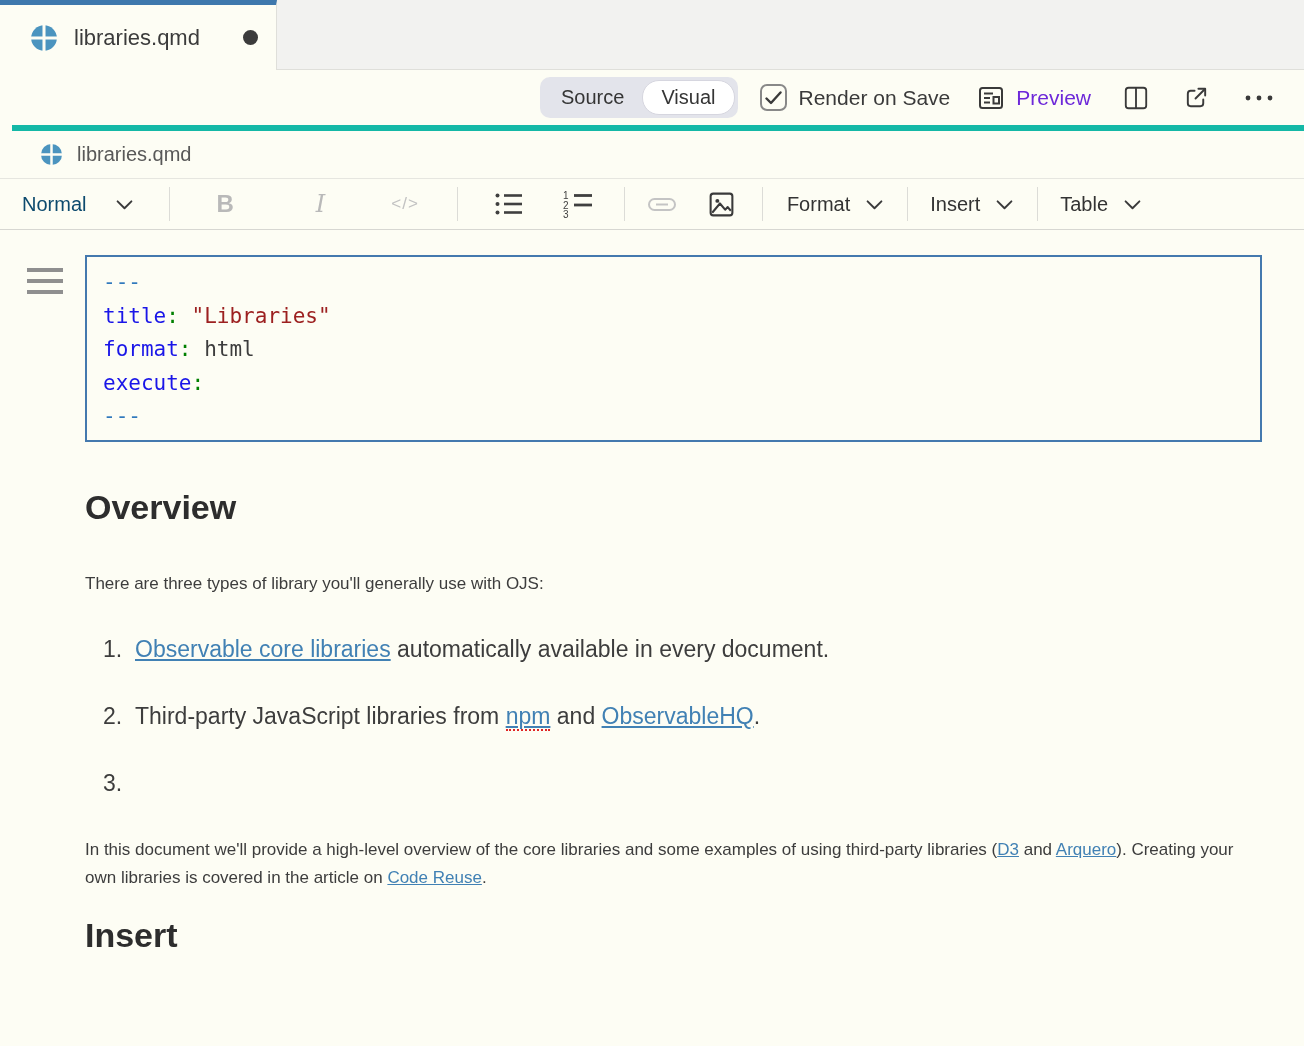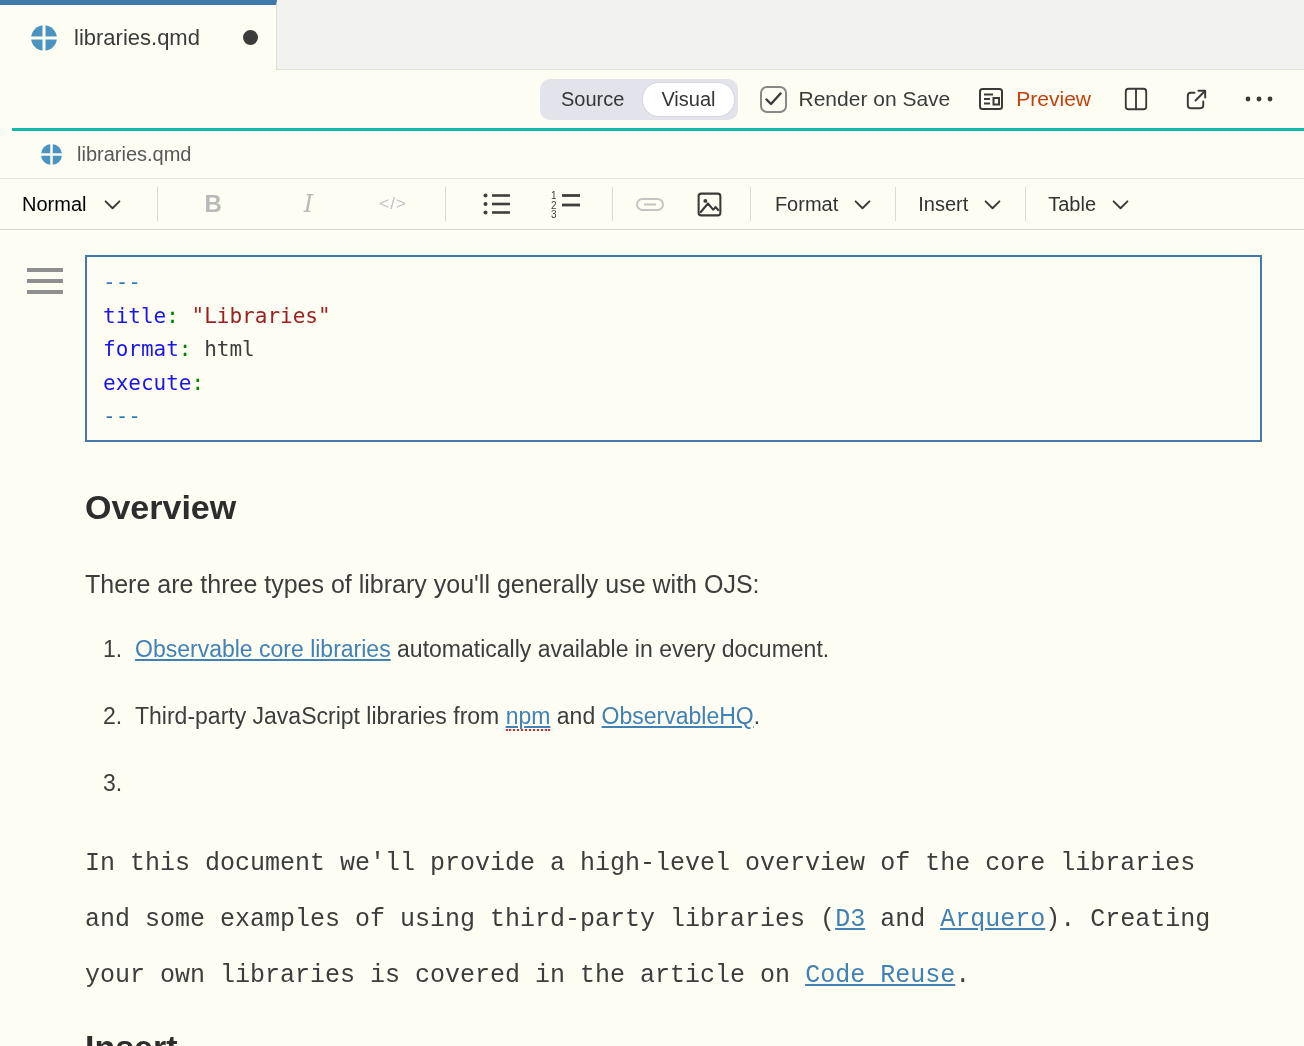--- a/index.html
+++ b/index.html
@@ -9,66 +9,66 @@
   
   .tabbar { display:flex; height:70px; }
   .tab { width:277px; background:#fdfdf4; border-top:5px solid #3e78ad; border-right:1px solid #dfdfda;
          display:flex; align-items:center; padding:0 18px 0 30px; gap:16px; }
   .tab-title { font-size:22px; color:#3b3b3b; flex:1; }
   .mod-dot { width:15px; height:15px; border-radius:50%; background:#3b3b3b; }
   .tabbar-rest { flex:1; background:#f2f2f0; border-bottom:1px solid #dfdfda; }
 
   
   .editor-toolbar { height:61px; display:flex; align-items:center; justify-content:flex-end;
-                    padding-right:30px; border-bottom:3px solid #14b8a6;margin-left:12px; }
+                    padding-right:30px; border-bottom:6px solid #14b8a6;margin-left:12px; }
   .toggle-group { display:flex; align-items:center; background:#e3e4eb; border-radius:10px; padding:3px; }
   .toggle-seg { font-size:20px; color:#353535; padding:5px 18px; cursor:pointer; }
   .toggle-seg.active { background:#ffffff; border:1px solid #d6d6df; border-radius:17px;text-align:right; }
   .checkbox { width:27px; height:27px; border:2px solid #888; border-radius:7px; margin-left:22px;
               display:flex; align-items:center; justify-content:center; background:transparent; }
   .chk-label { margin-left:12px; font-size:21px; color:#3a3a3a; }
-  .tool-btn { display:flex; align-items:center; gap:10px; font-size:21px; color:#c2410c; cursor:pointer; }
+  .tool-btn { display:flex; align-items:center; gap:10px; font-size:21px; color:#6d28d9; cursor:pointer; }
   .ml26 { margin-left:26px; } .ml32 { margin-left:32px; } .ml34 { margin-left:34px; }
 
   
   .breadcrumb { height:48px; display:flex; align-items:center; padding-left:40px; gap:14px;
                 border-bottom:1px solid #e6e6e0; }
   .crumb-text { font-size:20px; color:#585858; }
 
   
   .fmt-toolbar { height:51px; display:flex; align-items:center; padding-left:22px;
                  border-bottom:1px solid #d7d7d2; }
   .fmt-divider { width:1px; height:34px; background:#dcdcd7; }
-  .style-btn { display:flex; align-items:center; gap:18px; font-size:20px; color:#000000; cursor:pointer; }
+  .style-btn { display:flex; align-items:center; gap:30px; font-size:20px; color:#0c4a6e; cursor:pointer; }
   .menu-btn { display:flex; align-items:center; gap:16px; font-size:20px; color:#333; cursor:pointer; }
   .fmt-ico { display:flex; align-items:center; justify-content:center; cursor:pointer; }
   .glyph-b { font-size:24px; font-weight:bold; color:#b9b9b9; }
   .glyph-i { font-size:24px; font-style:italic; font-family:"DejaVu Serif", serif; color:#b9b9b9; }
   .glyph-code { font-size:17px; color:#c2c2c2; letter-spacing:1px; }
 
   
   .doc { position:relative; padding:25px 42px 0 85px; }
   .drag-handle { position:absolute; left:27px; top:38px; cursor:grab; }
   .drag-handle div { width:36px; height:4px; background:#8f8f8f; margin-bottom:7px; }
 
   .yaml-block { border:2px solid #4479ae; padding:9px 16px 6px; width:1177px;
                 font-family:"DejaVu Sans Mono", monospace; font-size:21px; line-height:33.5px; }
   .tok-key    { color:#1a16e8; }
   .tok-colon  { color:#008000; }
   .tok-string { color:#9c2020; }
   .tok-value  { color:#3d3d3d; }
   .tok-delim  { color:#3079bd; }
 
   .doc-h2 { font-size:34px; font-weight:bold; color:#2d2d2d; margin-top:46px; }
-  .doc-p  { font-size:25px; color:#3d3d3d; line-height:28px; }
+  .doc-p  { font-size:17px; color:#3d3d3d; line-height:28px; }
   .intro  { margin-top:43px; }
   .doc-list { margin-top:37px; }
   .doc-li { display:flex; margin-bottom:39px; font-size:23px; color:#3d3d3d; line-height:28px; }
   .doc-li-num { width:32px; margin-left:18px; flex:none; }
-  .closing { margin-top:32px; line-height:56px; max-width:1150px;font-family:Liberation Mono, monospace; }
+  .closing { margin-top:32px; line-height:28px; max-width:1150px; }
   .doc-link { color:#4181b4; text-decoration:underline; cursor:pointer; }
   .doc-link.spellcheck { border-bottom:2px dotted #e02525; }
   .h2-stdlib { margin-top:24px; }
 
   svg { display:block; }
 </style>
 </head>
 <body>
 
 <div class="tabbar">

